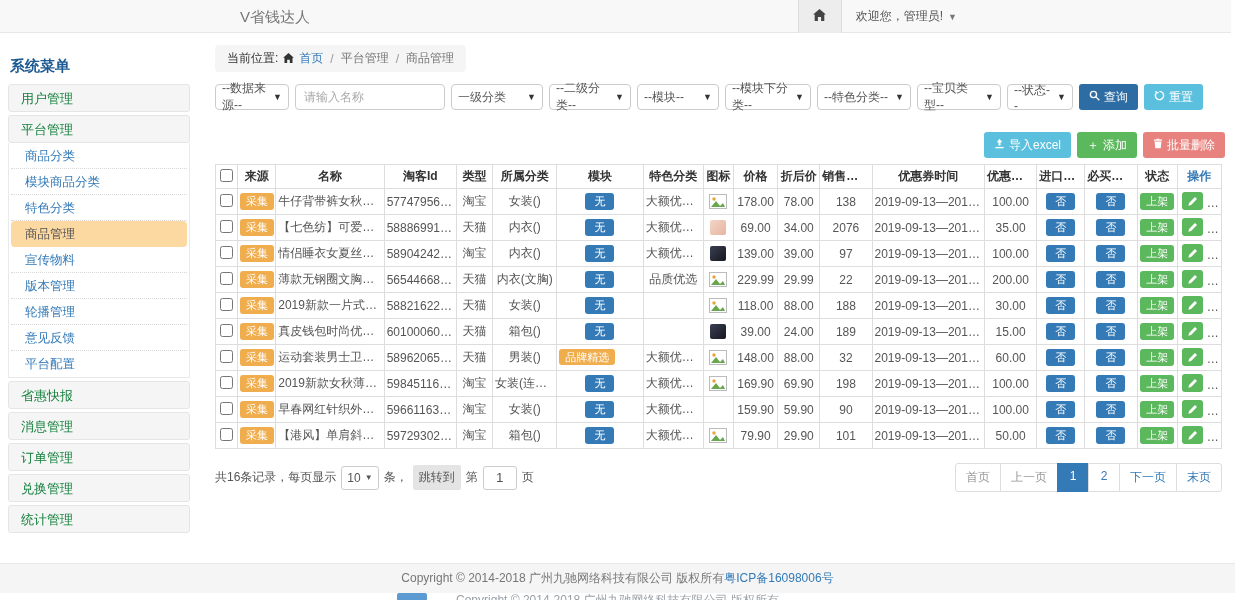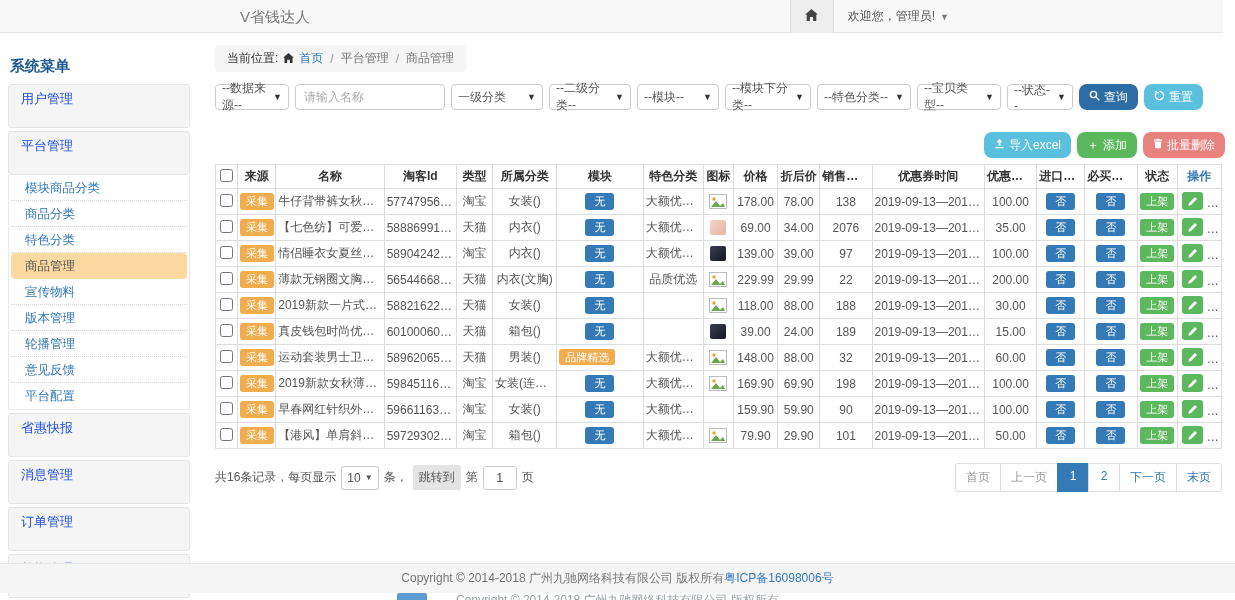--- a/index.html
+++ b/index.html
@@ -1,30 +1,30 @@
 <!DOCTYPE html>
 <html><head>
 <meta charset="utf-8">
 <style>
   * { box-sizing: border-box; margin: 0; padding: 0; }
   body { font-family: "Liberation Sans", "DejaVu Sans", sans-serif; background:#fff; }
   .viewport { position:relative; width:1235px; height:600px; background:#fff; overflow:hidden; font-size:12px; color:#555; }
 
   
-  .topbar { position:absolute; top:0; left:0; right:12px; height:33px; background:#f8f8f8; border-bottom:1px solid #e7e7e7; }
+  .topbar { position:absolute; top:0; left:0; right:4px; height:33px; background:#f8f8f8; border-bottom:1px solid #e7e7e7; }
   .brand { position:absolute; left:240px; top:0; line-height:33px; font-size:15px; color:#777; }
   .topbar-right { position:absolute; right:260px; top:0; height:33px; display:flex; align-items:stretch; }
   .home-btn { width:44px; display:flex; align-items:center; justify-content:center; background:#ededed; border-left:1px solid #ddd; border-right:1px solid #ddd; cursor:pointer; }
   .welcome { display:flex; align-items:center; padding:16px 14px; color:#555; cursor:pointer; }
   .welcome .caret { margin-left:5px; font-size:9px; color:#777; }
 
   
   .sidebar { position:absolute; left:8px; top:55px; width:182px; }
   .menu-title { font-size:15px; font-weight:bold; color:#1d5a91; height:26px; line-height:22px; padding-left:2px; }
-  .panel-header { height:44px; line-height:28px; margin-top:3px; background:#f5f5f5; border:1px solid #e5e5e5; border-radius:3px; padding-left:12px; color:#1d4ed8; font-size:13px; cursor:pointer; }
+  .panel-header { height:28px; line-height:28px; margin-top:3px; background:#f5f5f5; border:1px solid #e5e5e5; border-radius:3px; padding-left:12px; color:#15803d; font-size:13px; cursor:pointer; }
   .submenu { background:#fff; border:1px solid #e9e9e9; border-top:none; padding:0 2px; }
   .submenu-item { height:26px; line-height:26px; padding-left:14px; color:#337ab7; border-bottom:1px dotted #d8d8d8; font-size:12.5px; cursor:pointer; }
   .submenu-item:last-child { border-bottom:none; }
   .submenu-item.active { background:#fdd9a2; border-radius:4px; color:#555; border-bottom-color:transparent; }
 
   
   .content { position:absolute; left:215px; top:45px; width:1010px; }
   .breadcrumb { display:inline-flex; align-items:center; gap:5px; background:#f5f5f5; border-radius:4px; padding:5px 12px; color:#333; }
   .breadcrumb .sep { color:#999; padding:0 2px; }
   .breadcrumb .link { color:#337ab7; cursor:pointer; }
@@ -32,21 +32,21 @@
 
   .filters { margin-top:12px; display:flex; gap:6px; align-items:center; }
   .sel { height:26px; border:1px solid #ccc; border-radius:4px; background:#fff; display:flex; align-items:center; justify-content:space-between; padding:0 6px; color:#555; cursor:pointer; }
   .sel .caret { font-size:9px; color:#333; margin-left:4px; }
   .sel.w-ds { width:74px; } .sel.w-l1 { width:92px; } .sel.w-l2 { width:82px; }
   .sel.w-mo { width:82px; } .sel.w-ms { width:86px; } .sel.w-fc { width:94px; }
   .sel.w-bt { width:84px; } .sel.w-st { width:66px; }
   .txt { height:26px; width:150px; border:1px solid #ccc; border-radius:4px; padding:0 8px; font-size:12px; color:#555; font-family:inherit; }
   .txt::placeholder { color:#aaa; }
 
-  .btn { height:26px; border:none; border-radius:8px; color:#fff; font-size:12px; padding:0 10px; display:inline-flex; align-items:center; gap:4px; cursor:pointer; font-family:inherit; }
+  .btn { height:26px; border:none; border-radius:3px; color:#fff; font-size:12px; padding:0 10px; display:inline-flex; align-items:center; gap:4px; cursor:pointer; font-family:inherit; }
   .btn-primary { background:#2e6da4; }
   .btn-info { background:#5bc0de; }
   .btn-success { background:#5cb85c; }
   .btn-danger { background:#e8827e; }
 
   .actions { margin-top:22px; text-align:right; display:flex; justify-content:flex-end; gap:6px; }
 
   
   table.grid { margin-top:6px; width:1007px; border-collapse:collapse; table-layout:fixed; }
   .grid th, .grid td { border:1px solid #ddd; text-align:center; padding:3px 2px; font-size:12px; overflow:hidden; white-space:nowrap; text-overflow:ellipsis; }
@@ -107,22 +107,22 @@
       </div>
     </div>
   </header>
 
   <aside class="sidebar">
     <div class="menu-title">系统菜单</div>
     <div id="menu">
         <div class="panel-header">用户管理</div>
         <div class="panel-header">平台管理</div>
         <div class="submenu">
+          <div class="submenu-item">商品分类</div>
           <div class="submenu-item">模块商品分类</div>
-          <div class="submenu-item">商品分类</div>
           <div class="submenu-item">特色分类</div>
           <div class="submenu-item active">商品管理</div>
           <div class="submenu-item">宣传物料</div>
           <div class="submenu-item">版本管理</div>
           <div class="submenu-item">轮播管理</div>
           <div class="submenu-item">意见反馈</div>
           <div class="submenu-item">平台配置</div>
         </div>
         <div class="panel-header">省惠快报</div>
         <div class="panel-header">消息管理</div>

